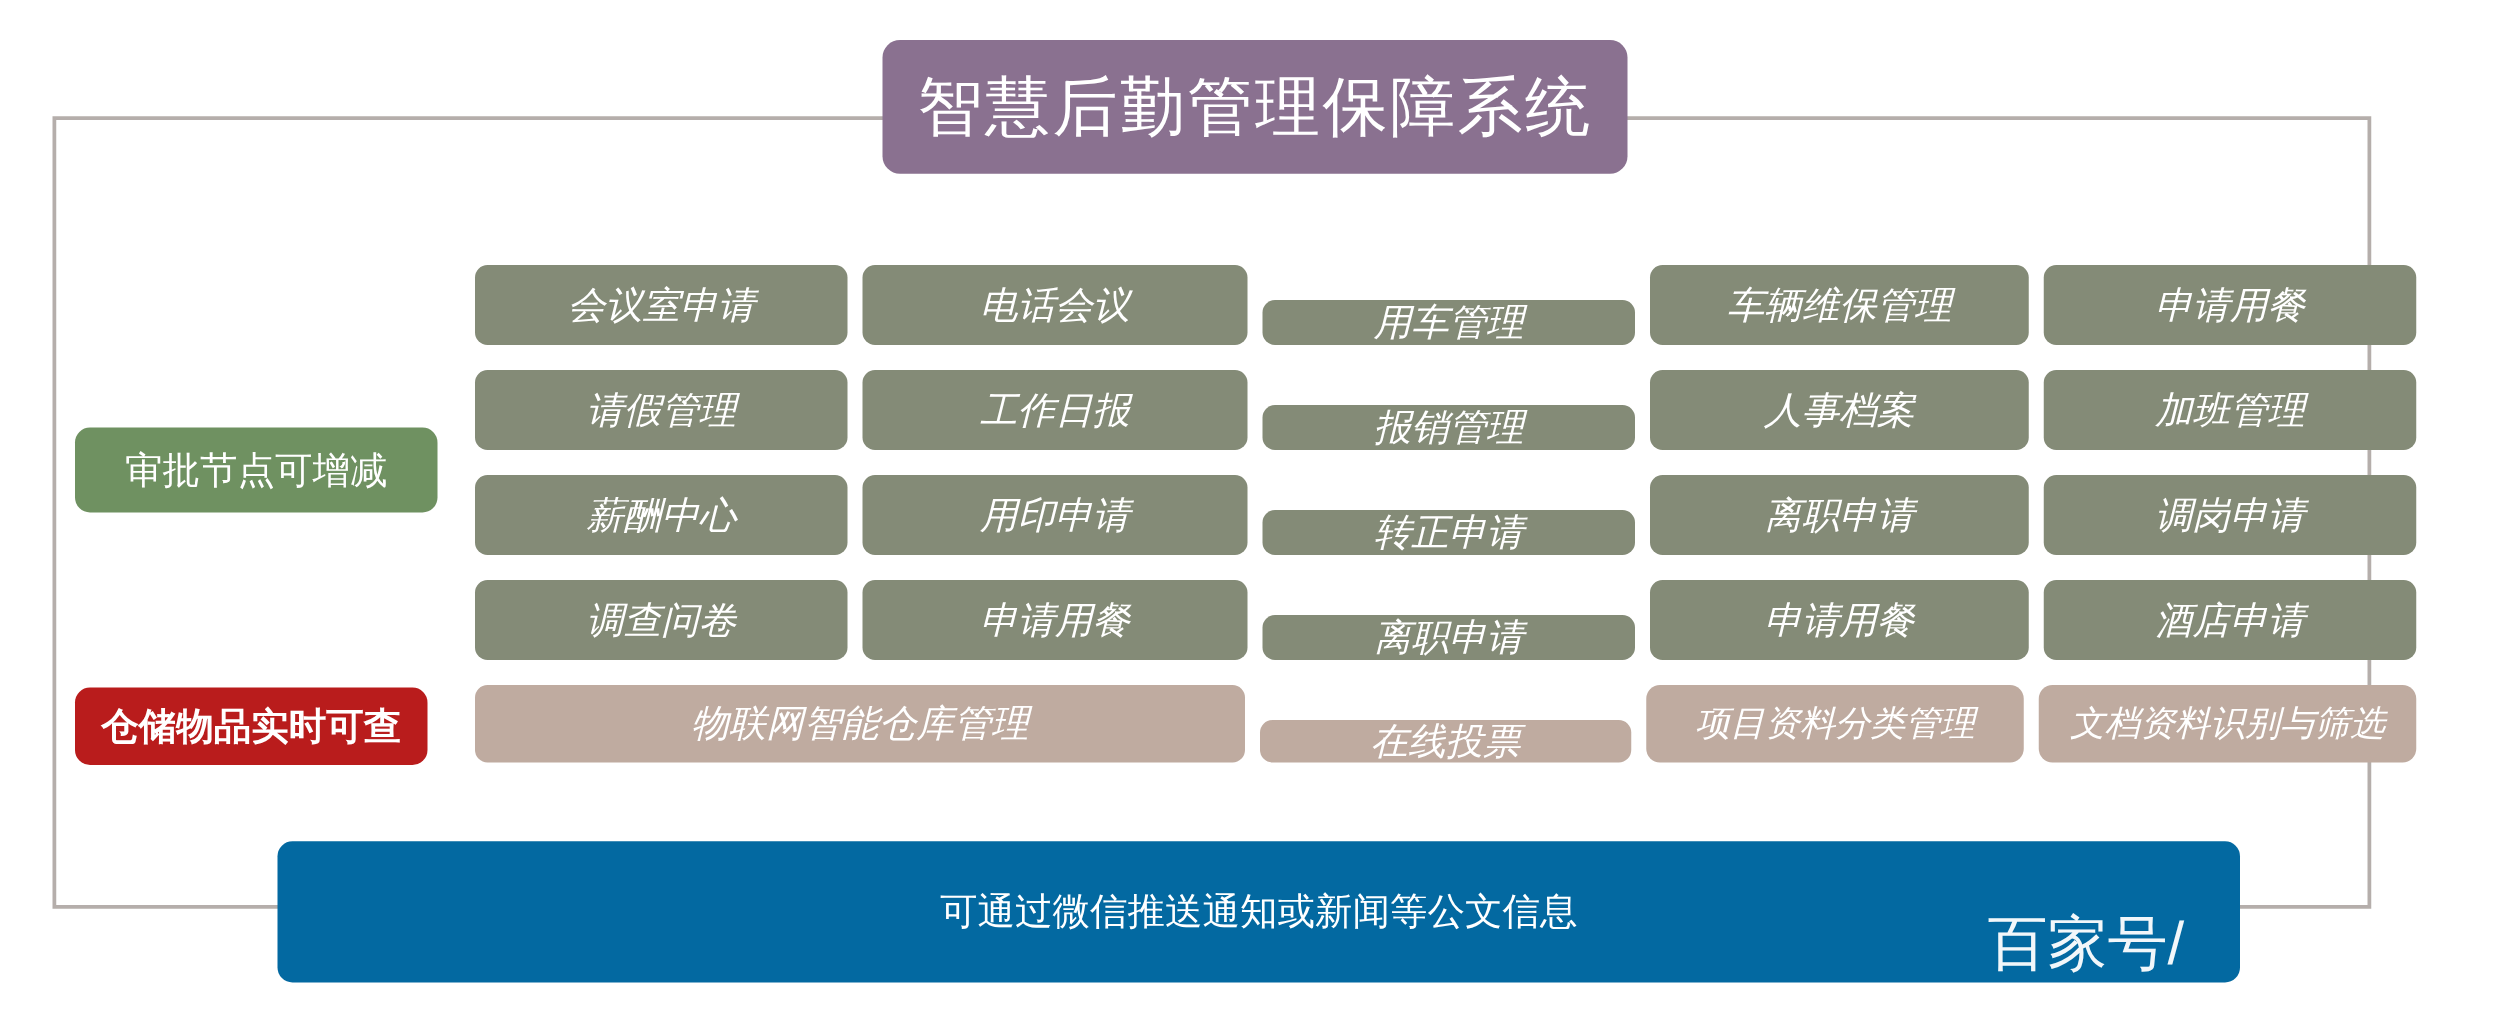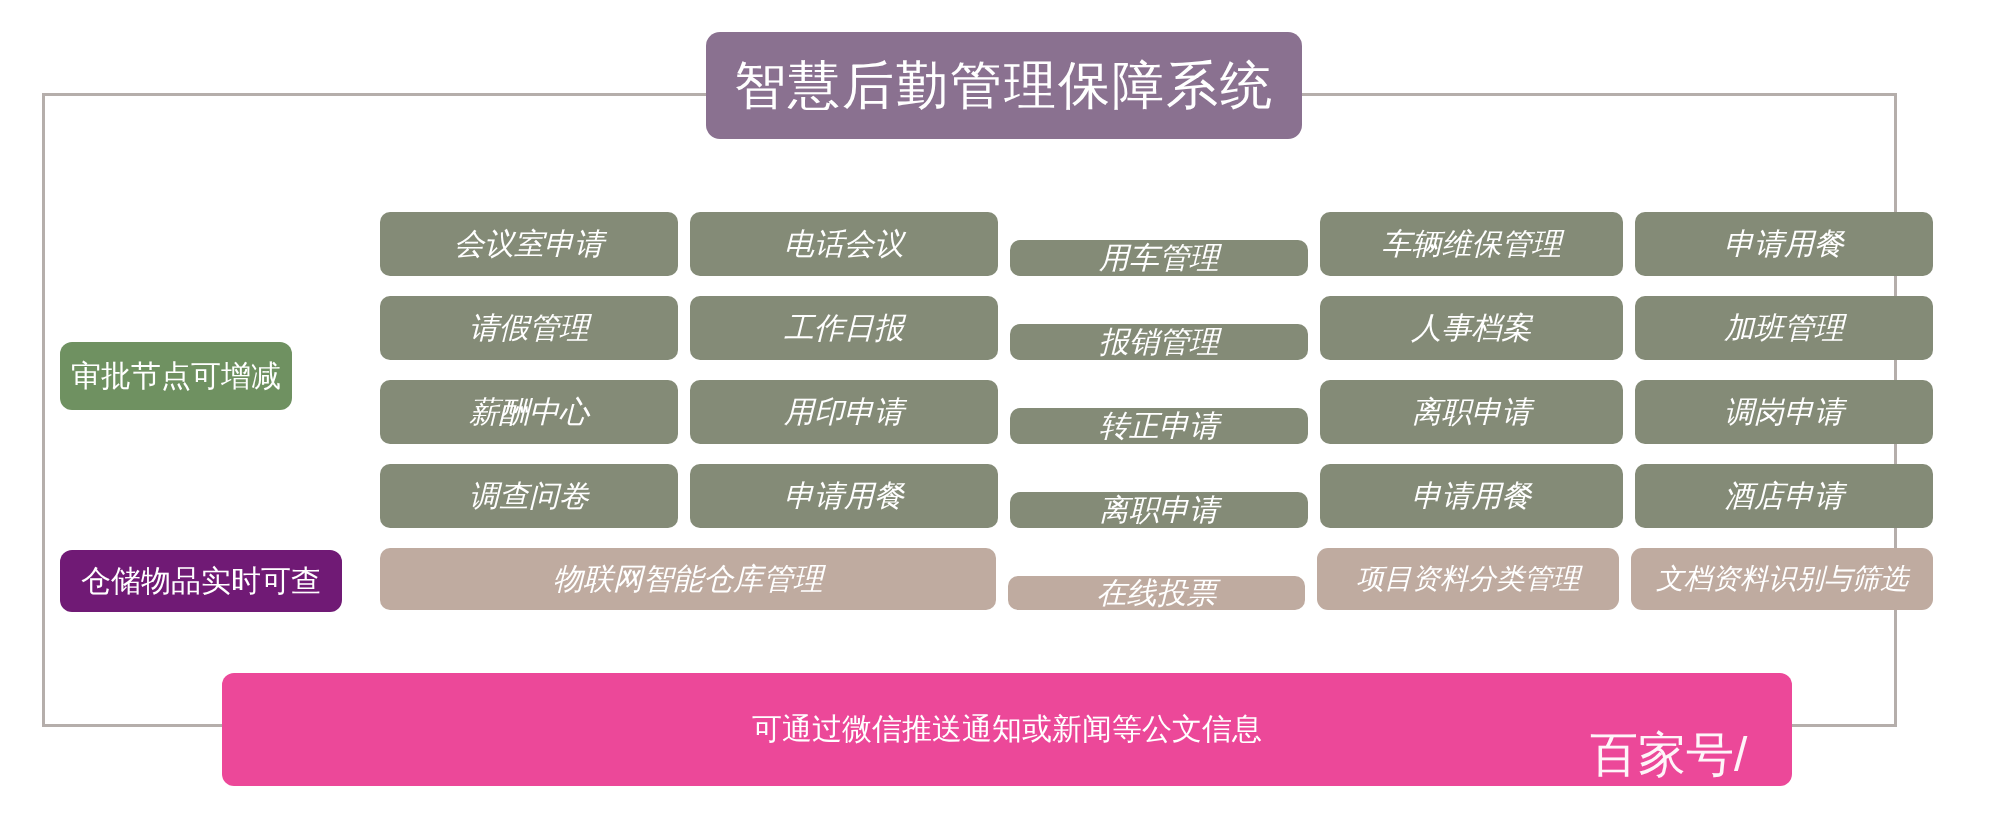--- a/index.html
+++ b/index.html
@@ -92,42 +92,43 @@
     display: flex;
     align-items: center;
     justify-content: center;
     color: #ffffff;
     white-space: nowrap;
     box-sizing: border-box;
   }
   .side-label.approval {
     left: 60px;
     top: 342px;
-    width: 232px;
+    width: 290px;
     height: 68px;
     background: #6f9161;
     font-size: 30px;
   }
   .side-label.storage {
     left: 60px;
     top: 550px;
     width: 282px;
     height: 62px;
-    background: #701a75;
-    font-size: 30px;
+    background: #b91c1c;
+    font-size: 30px;
+    font-weight: bold;
   }
 
   
   .bottom-bar {
     position: absolute;
     left: 222px;
     top: 673px;
     width: 1570px;
     height: 113px;
-    background: #ec4899;
+    background: #0369a1;
     border-radius: 12px;
     display: flex;
     align-items: center;
     justify-content: center;
     color: #ffffff;
     font-size: 30px;
     white-space: nowrap;
   }
 
   

